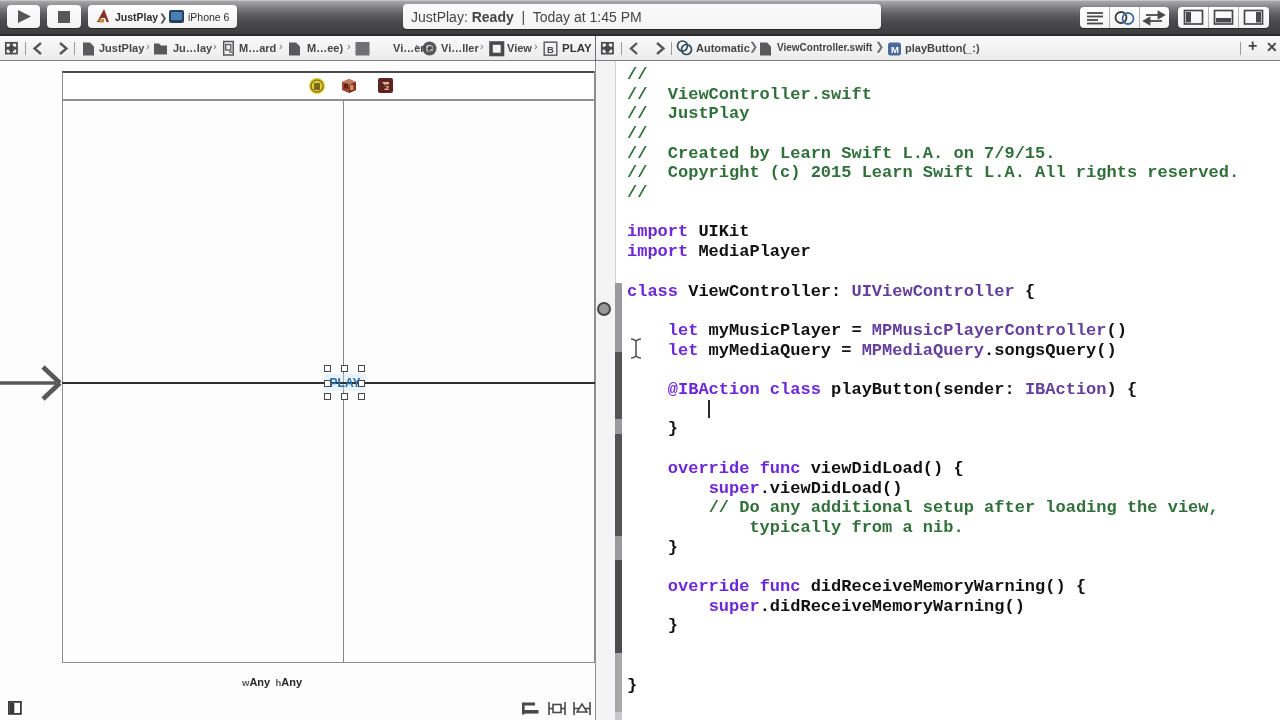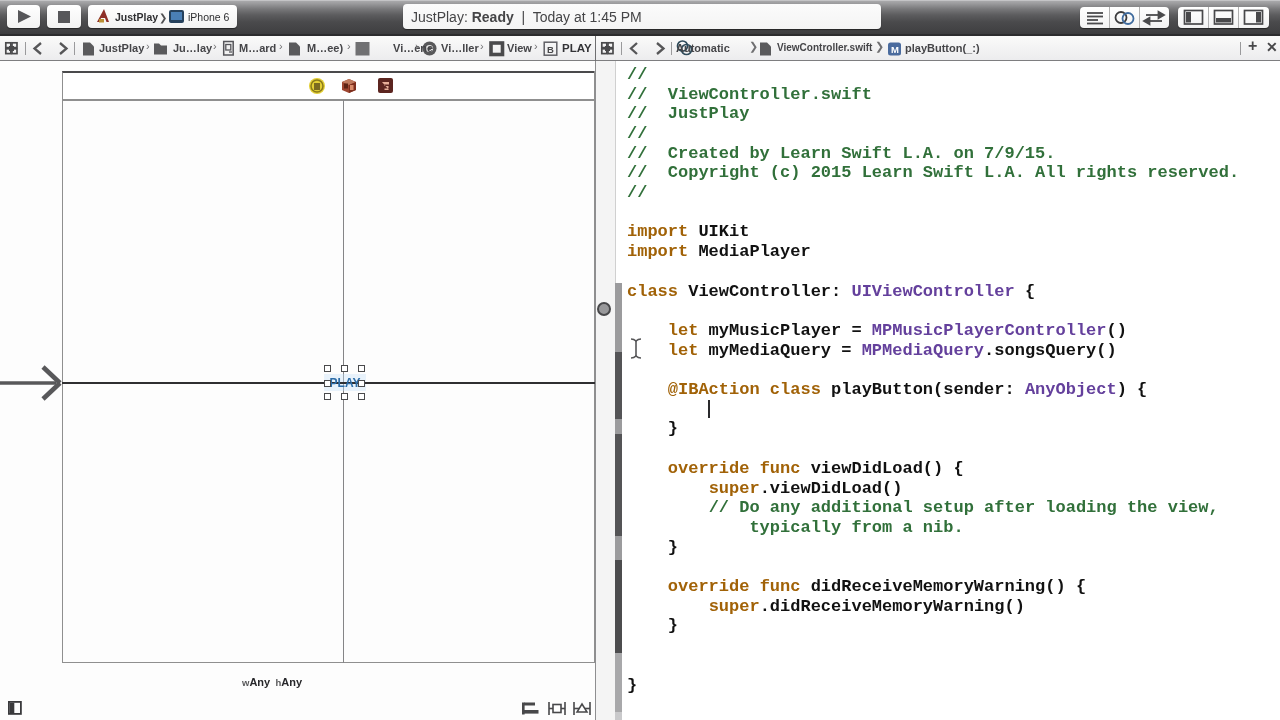--- a/index.html
+++ b/index.html
@@ -20,21 +20,21 @@
 
 #ibpane{left:0;top:61px;width:596px;height:659px;background:#fdfdfd;}
 #gutter{left:596px;top:61px;width:19px;height:659px;background:#f4f4f4;}
 #ribboncol{left:615px;top:61px;width:8px;height:659px;background:#ffffff;border-left:1px solid #d0d0d0;box-sizing:border-box;}
 #codepane{left:623px;top:61px;width:657px;height:659px;background:#ffffff;}
 #divider{left:595px;top:61px;width:1px;height:659px;background:#8e8e90;}
 .band{position:absolute;left:615px;width:7px;}
 
 #code{left:627px;top:64.8px;width:650px;font-family:"Liberation Mono",monospace;
   font-size:17px;font-weight:bold;line-height:19.7px;white-space:pre;margin:0;color:#111;}
-.g{color:#31703a;} .k{color:#a16207;} .t{color:#64409c;}
+.g{color:#31703a;} .k{color:#6d28d9;} .t{color:#64409c;}
 
 .hline{position:absolute;background:#8f8f8f;}
 .vline{position:absolute;background:#8f8f8f;}
 .handle{position:absolute;width:7px;height:7px;background:#fff;border:1.6px solid #4a4a4c;box-sizing:border-box;}
 </style>
 </head>
 <body>
 
 <div id="toolbar" class="abs"></div>
 <div class="abs" style="left:0;top:0;width:1280px;height:1px;background:#c4c4c6;"></div>
@@ -171,21 +171,21 @@
   <g fill="none" stroke="#2e4a5a" stroke-width="1.7">
     <circle cx="87.5" cy="10" r="5"></circle>
       <circle cx="91.5" cy="13.5" r="5"></circle>
   </g>
   <path d="M165 6.5 h7 l4 4 v9 h-11 z" fill="#5a5a5c"></path>
   <g>
       <rect x="293" y="6.5" width="13" height="13" rx="2.5" fill="#4a6b9e"></rect>
       <text x="296" y="16.5" font-size="9.5px" font-weight="bold" fill="#fff" font-family="Liberation Sans">M</text>
     </g>
 </svg>
-<div class="jt" style="left:676px;">Automatic</div>
+<div class="jt" style="left:696px;">Automatic</div>
 <div class="chev" style="left:749px;top:40px;font-size:11px;">❯</div>
 <div class="jt" style="left:777px;font-size:10px;">ViewController.swift</div>
 <div class="chev" style="left:875px;top:40px;font-size:11px;">❯</div>
 <div class="jt" style="left:905px;">playButton(_:)</div>
 <div class="abs" style="left:1240px;top:42px;width:1px;height:13px;background:#9a9a9c;"></div>
 <div class="jt" style="left:1248px;top:38px;font-size:16px;color:#48484a;">+</div>
 <div class="jt" style="left:1266px;top:39px;font-size:14px;color:#48484a;">✕</div>
 
 <div id="ibpane" class="abs"></div>
 <div id="gutter" class="abs"></div>
@@ -213,21 +213,21 @@
 //</span>
 
 <span class="k">import</span> UIKit
 <span class="k">import</span> MediaPlayer
 
 <span class="k">class</span> ViewController: <span class="t">UIViewController</span> {
 
     <span class="k">let</span> myMusicPlayer = <span class="t">MPMusicPlayerController</span>()
     <span class="k">let</span> myMediaQuery = <span class="t">MPMediaQuery</span>.songsQuery()
 
-    <span class="k">@IBAction class</span> playButton(sender: <span class="t">AnyObject</span>) {
+    <span class="k">@IBAction class</span> playButton(sender: <span class="t">IBAction</span>) {
 
     }
 
     <span class="k">override func</span> viewDidLoad() {
         <span class="k">super</span>.viewDidLoad()
         <span class="g">// Do any additional setup after loading the view,</span>
             <span class="g">typically from a nib.</span>
     }
 
     <span class="k">override func</span> didReceiveMemoryWarning() {

